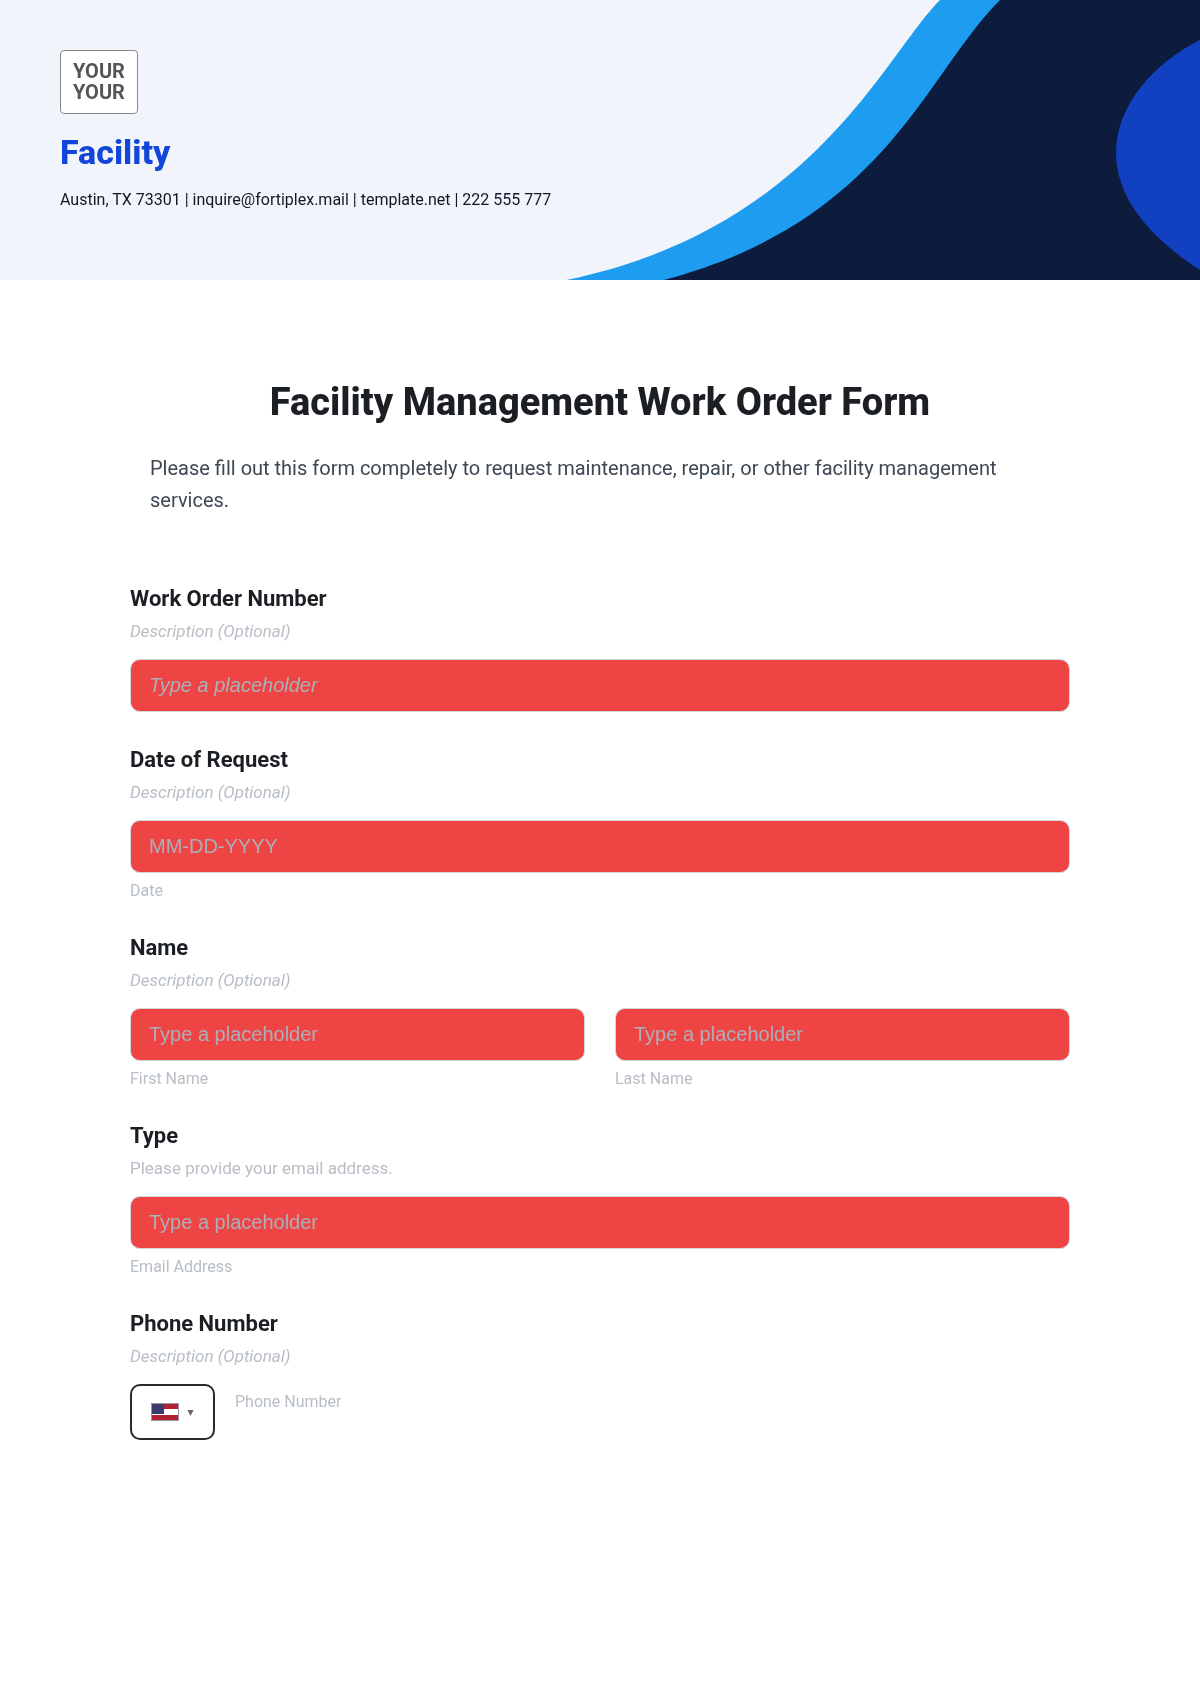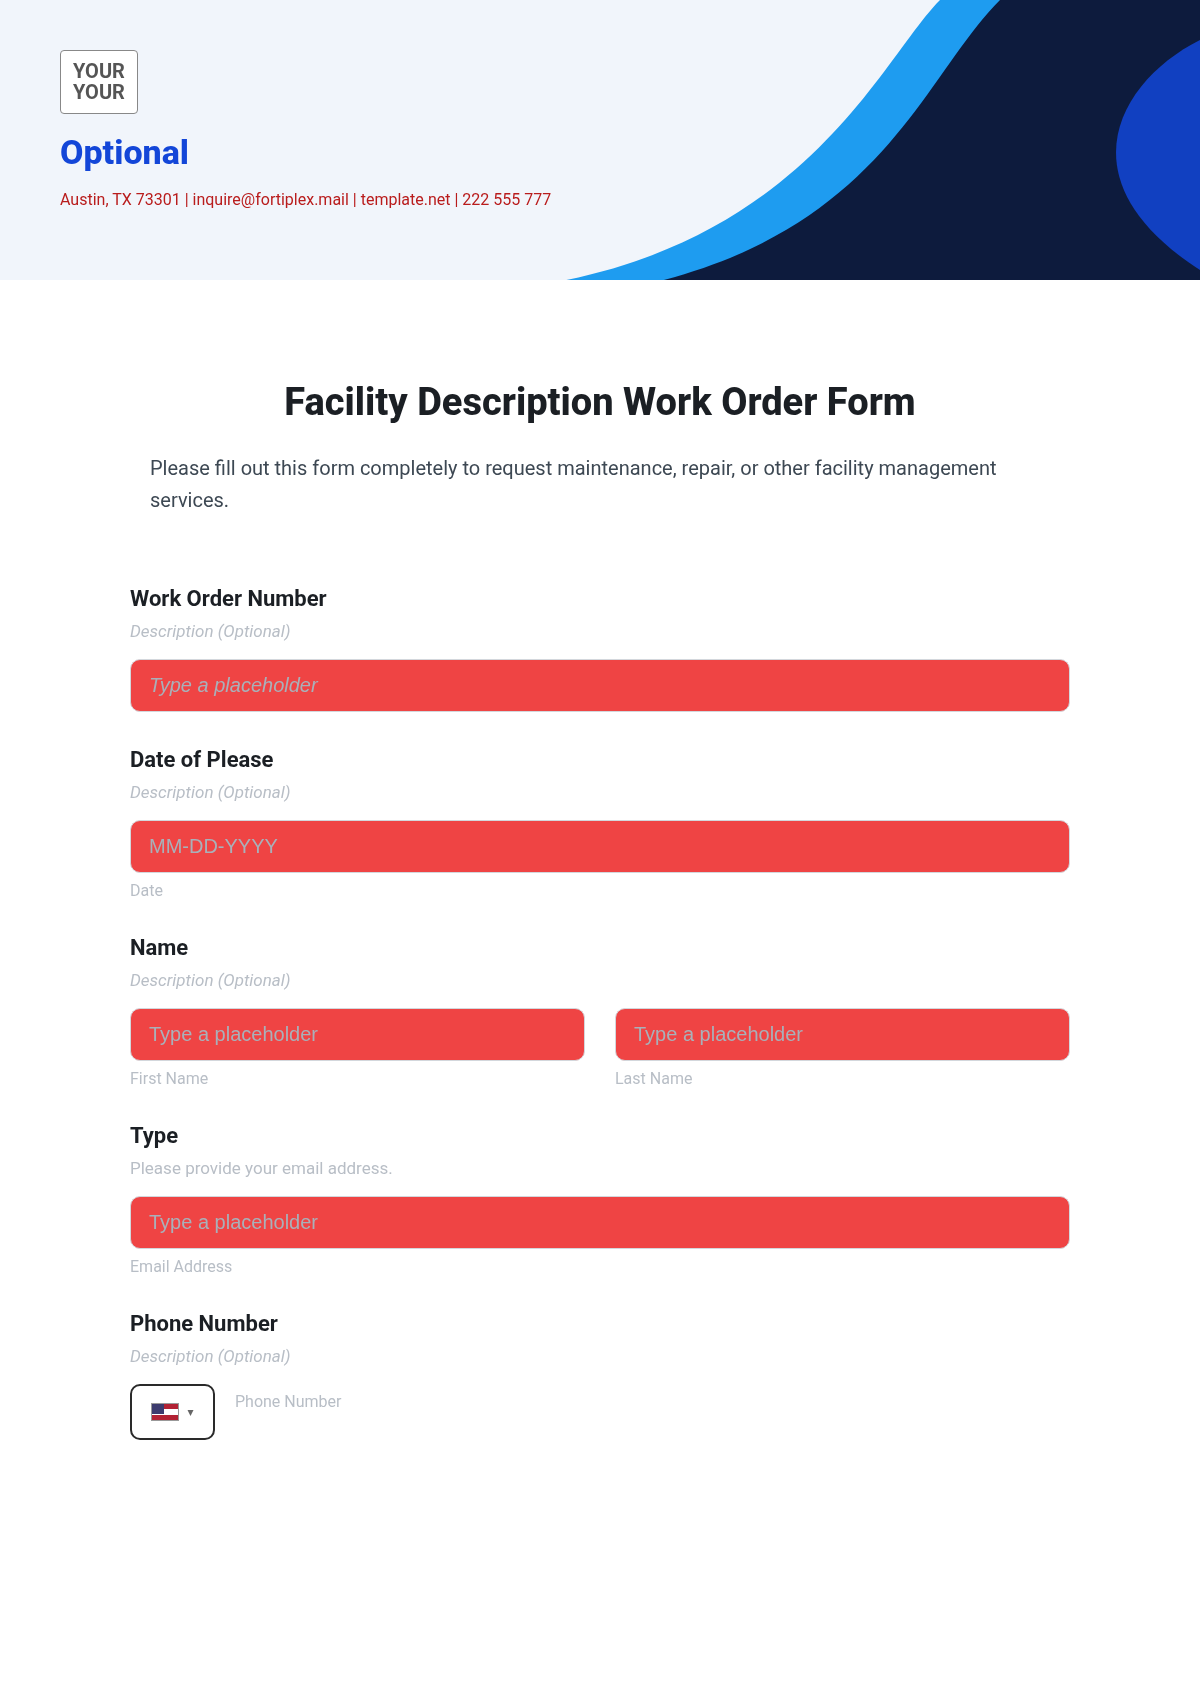--- a/index.html
+++ b/index.html
@@ -35,21 +35,21 @@
     border-radius: 4px;
     margin-bottom: 18px;
   }
   .company-name {
     color: #1346d8;
     font-weight: 800;
     font-size: 34px;
     margin-bottom: 18px;
   }
   .company-info {
-    color: #b91c1c;
+    color: #0f172a;
     font-size: 16px;
   }
   .form-container {
     padding: 100px 130px 40px 130px;
   }
   .form-title {
     font-size: 38px;
     font-weight: 800;
     text-align: center;
     color: #1b1f24;
@@ -141,36 +141,36 @@
 <div class="header">
   <svg class="header-waves" viewBox="0 0 700 290" preserveAspectRatio="none">
     <path d="M700,0 L700,290 L0,290 C300,260 380,60 440,0 Z" fill="#1e9cf0"></path>
     <path d="M700,0 L700,290 L120,290 C380,240 420,80 500,0 Z" fill="#0d1b3d"></path>
     <path d="M700,40 C620,80 560,180 700,270 Z" fill="#1346d8" opacity="0.85"></path>
   </svg>
   <div class="logo-box">
     <span>YOUR</span><br>
     <span>YOUR</span>
   </div>
-  <div class="company-name">Optional</div>
+  <div class="company-name">Facility</div>
   <div class="company-info">Austin, TX 73301 | inquire@fortiplex.mail | template.net | 222 555 777</div>
 </div>
 
 <div class="form-container">
-  <h1 class="form-title">Facility Description Work Order Form</h1>
+  <h1 class="form-title">Facility Management Work Order Form</h1>
   <p class="form-subtitle">Please fill out this form completely to request maintenance, repair, or other facility management services.</p>
 
   <div class="field-group">
     <div class="field-label">Work Order Number</div>
     <div class="field-desc">Description (Optional)</div>
     <input type="text" class="text-input" placeholder="Type a placeholder" style="">
   </div>
 
   <div class="field-group">
-    <div class="field-label">Date of Please</div>
+    <div class="field-label">Date of Request</div>
     <div class="field-desc">Description (Optional)</div>
     <input type="text" class="text-input noitalic" placeholder="MM-DD-YYYY" style="">
     <div class="sub-label">Date</div>
   </div>
 
   <div class="field-group">
     <div class="field-label">Name</div>
     <div class="field-desc">Description (Optional)</div>
     <div class="two-col">
       <div class="col">

